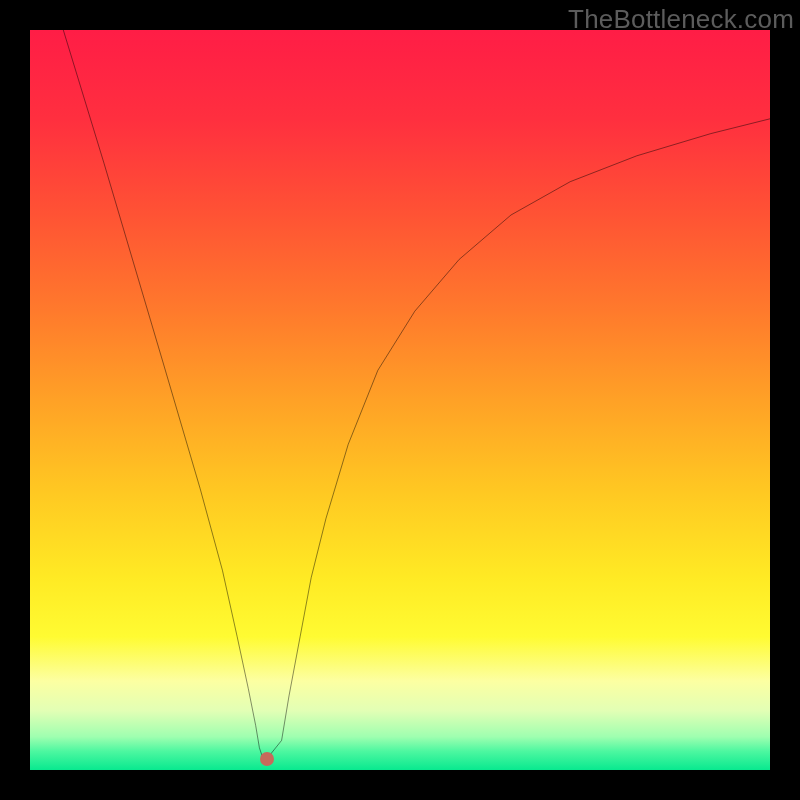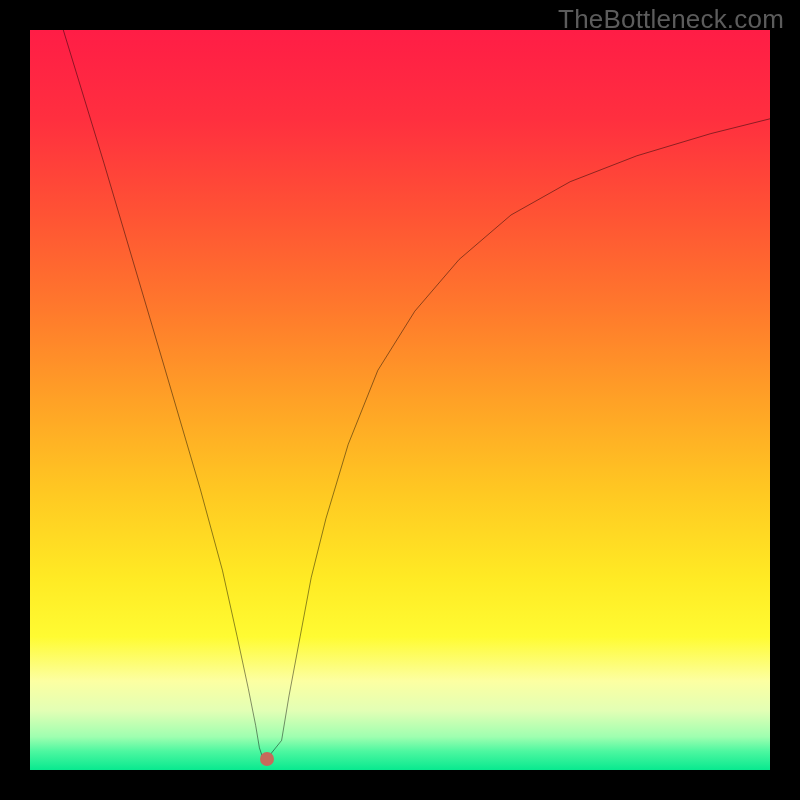--- a/index.html
+++ b/index.html
@@ -13,21 +13,21 @@
   }
   .frame {
     position: relative;
     width: 800px;
     height: 800px;
     background: #000;
   }
   .watermark {
     position: absolute;
     top: 4px;
-    right: 16px;
+    right: 6px;
     color: #5c5c5c;
     font-size: 26px;
     font-weight: 500;
     letter-spacing: 0.2px;
     z-index: 5;
   }
   .plot-outer {
     position: absolute;
     left: 30px;
     top: 30px;

